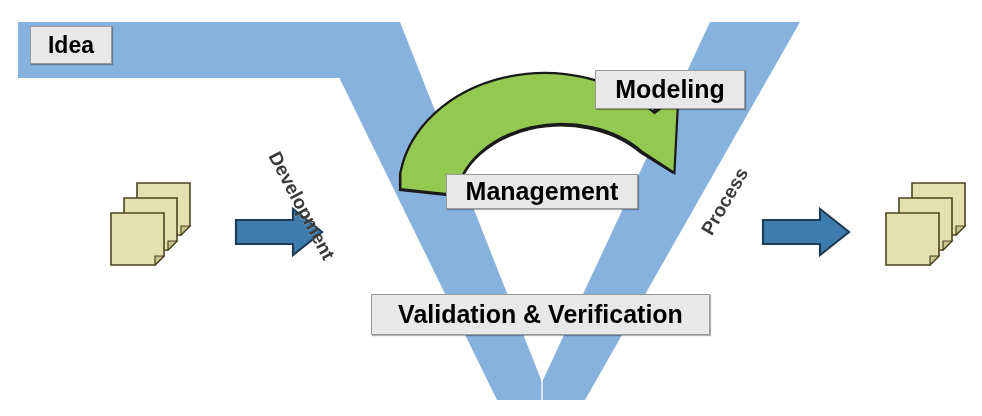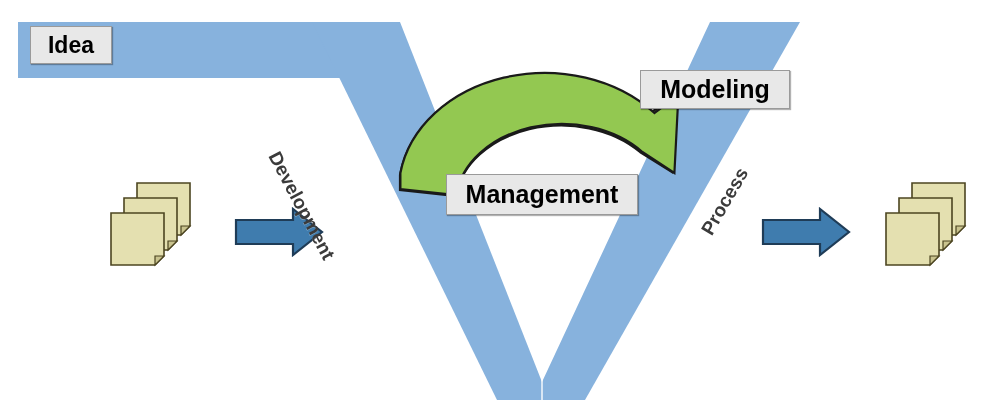--- a/index.html
+++ b/index.html
@@ -38,22 +38,22 @@
     justify-content: center;
     color: #000000;
     font-weight: bold;
     font-family: "Liberation Sans", sans-serif;
     white-space: nowrap;
     letter-spacing: 0px;
     z-index: 30;
   }
   #box-idea      { left: 30px;  top: 26px;  width: 82px;  height: 38px; font-size: 23px; }
   #box-elicit    { left: 296px; top: 70px;  width: 158px; height: 39px; font-size: 25px; }
-  #box-modeling  { left: 640px; top: 70px;  width: 150px; height: 39px; font-size: 25px; }
-  #box-mgmt      { left: 446px; top: 174px; width: 192px; height: 41px; font-size: 25px; }
+  #box-modeling  { left: 595px; top: 70px;  width: 150px; height: 39px; font-size: 25px; }
+  #box-mgmt      { left: 446px; top: 174px; width: 192px; height: 35px; font-size: 25px; }
   #box-valver    { left: 371px; top: 294px; width: 339px; height: 41px; font-size: 25px; }
 
   
   .axis-caption {
     position: absolute;
     color: #3b3b3b;
     font-weight: bold;
     font-family: "Liberation Sans", sans-serif;
     font-size: 19px;
     white-space: nowrap;
@@ -157,14 +157,15 @@
 
   <div class="axis-caption" id="caption-process">Process</div>
 
   <div class="label-box" id="box-idea">Idea</div>
 
 
   <div class="label-box" id="box-modeling">Modeling</div>
 
   <div class="label-box" id="box-mgmt">Management</div>
 
+  <div class="label-box" id="box-valver">Validation &amp; Verification</div>
 
 </div>
 
 </body></html>

